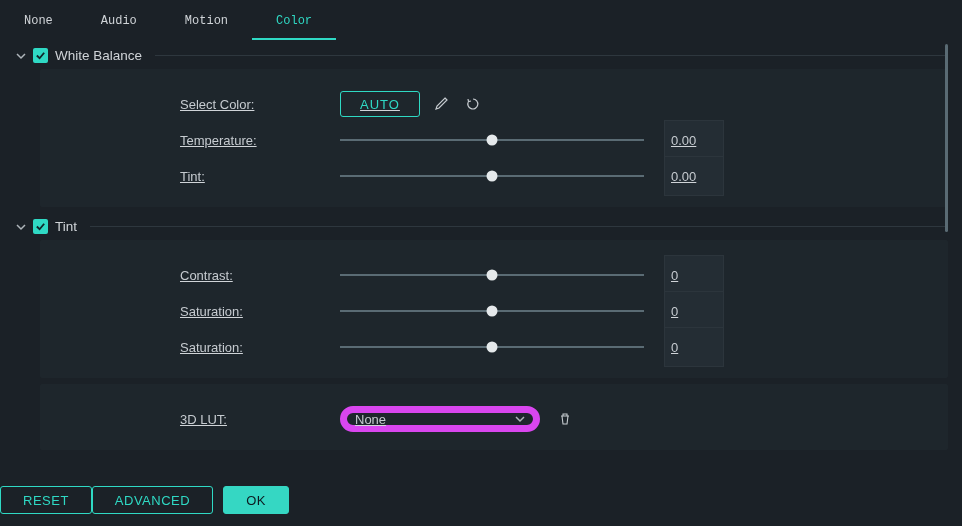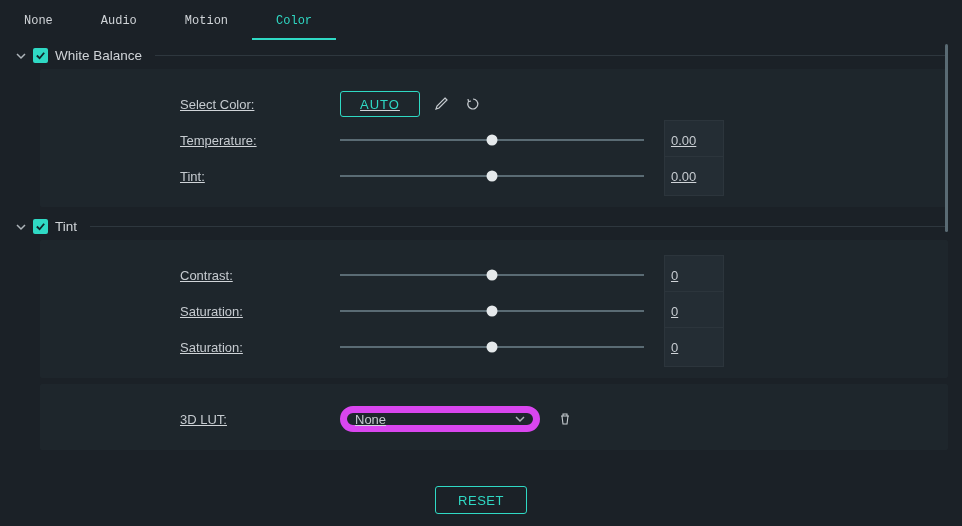--- a/index.html
+++ b/index.html
@@ -147,21 +147,21 @@
   display: flex; align-items: center; justify-content: space-between;
   cursor: pointer;
 }
 .footer {
   position: absolute;
   left: 0; right: 0; bottom: 0;
   height: 52px;
   display: flex; align-items: center;
   padding: 0 0;
   background: #1b2127;
-  justify-content: center;
+  justify-content: flex-start;
 }
 .footer-right { display: flex; gap: 10px; }
 .btn {
   height: 28px;
   padding: 0 22px;
   border-radius: 3px;
   font-size: 13px;
   cursor: pointer;
   border: 1.5px solid #2fd9c4;
   background: transparent;
@@ -300,13 +300,17 @@
   </div>
 
 </div>
 
 <div class="scrollbar-track">
   <div class="scrollbar-thumb"></div>
 </div>
 
 <div class="footer">
   <button class="btn">RESET</button>
+  <div class="footer-right">
+    <button class="btn">ADVANCED</button>
+    <button class="btn solid">OK</button>
+  </div>
 </div>
 
 </body></html>

